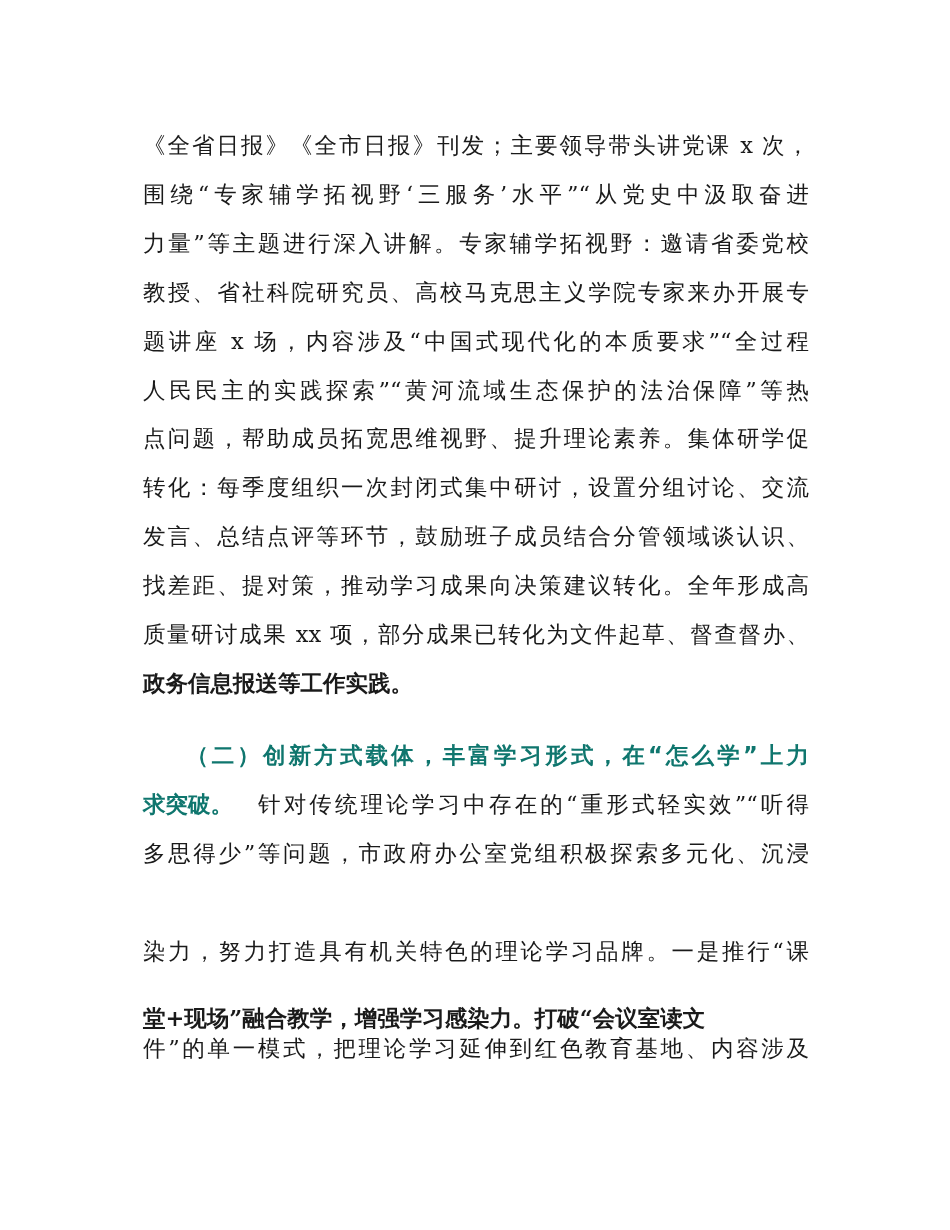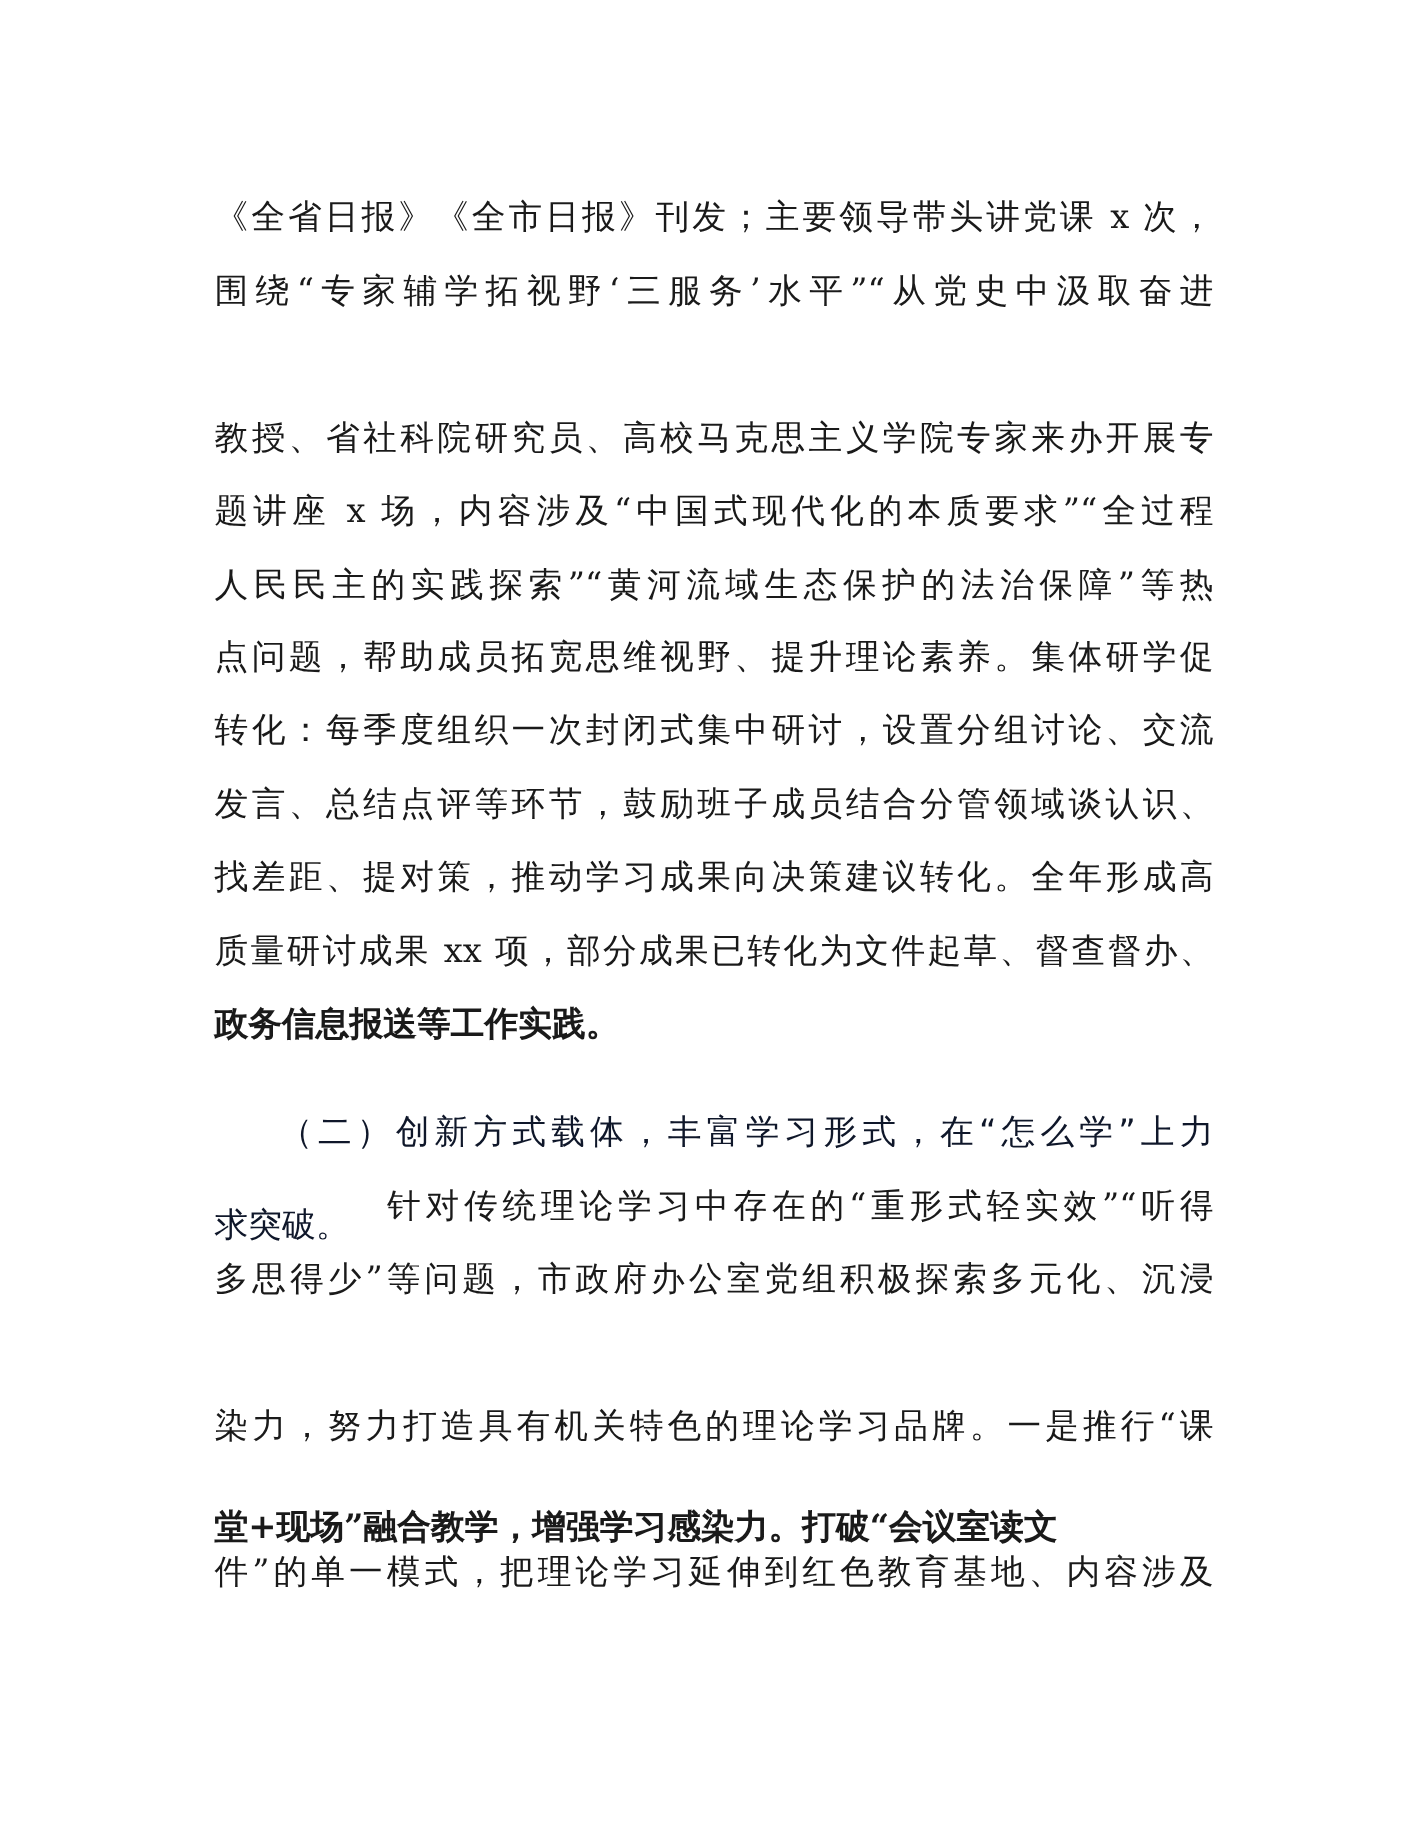--- a/index.html
+++ b/index.html
@@ -4,41 +4,42 @@
 <style>
   html, body { margin: 0; padding: 0; background: #ffffff; }
   body { width: 950px; height: 1230px; position: relative; overflow: hidden;
          font-family: "DejaVu Serif", "Liberation Serif", serif; color: #1a1a1a; }
   .page { position: absolute; left: 0; top: 0; width: 854px; height: 1230px; background: #fff; }
   .line { position: absolute; left: 143px; width: 666px; height: 36px; line-height: 36px;
           font-size: 22.5px; white-space: nowrap; text-align: justify; text-align-last: justify;
           letter-spacing: 0; }
   .line.short { text-align-last: left; font-weight: bold; }
   .line.indent { left: 186px; width: 623px; }
-  .bold { font-family: "DejaVu Sans", "Liberation Sans", sans-serif; font-weight: normal; color: #0f172a; }
+  .bold { font-family: "DejaVu Sans", "Liberation Sans", sans-serif; font-weight: bold; color: #0f766e; }
 </style>
 </head>
 <body>
 
 <div class="page">
 
   <div class="line" style="top:127px">《全省日报》《全市日报》刊发；主要领导带头讲党课 x 次，</div>
   <div class="line" style="top:176px">围绕“专家辅学拓视野‘三服务’水平”“从党史中汲取奋进</div>
+  <div class="line" style="top:225px">力量”等主题进行深入讲解。专家辅学拓视野：邀请省委党校</div>
   <div class="line" style="top:274px">教授、省社科院研究员、高校马克思主义学院专家来办开展专</div>
   <div class="line" style="top:323px">题讲座 x 场，内容涉及“中国式现代化的本质要求”“全过程</div>
   <div class="line" style="top:372px">人民民主的实践探索”“黄河流域生态保护的法治保障”等热</div>
   <div class="line" style="top:420px">点问题，帮助成员拓宽思维视野、提升理论素养。集体研学促</div>
   <div class="line" style="top:469px">转化：每季度组织一次封闭式集中研讨，设置分组讨论、交流</div>
   <div class="line" style="top:518px">发言、总结点评等环节，鼓励班子成员结合分管领域谈认识、</div>
   <div class="line" style="top:567px">找差距、提对策，推动学习成果向决策建议转化。全年形成高</div>
   <div class="line" style="top:616px">质量研讨成果 xx 项，部分成果已转化为文件起草、督查督办、</div>
   <div class="line short" style="top:665px">政务信息报送等工作实践。</div>
 
   <div class="line indent bold" style="top:737px">（二）创新方式载体，丰富学习形式，在“怎么学”上力</div>
   <div class="line" style="top:786px; display:flex; text-align-last:auto;">
-    <span class="bold" style="white-space:nowrap;margin-top:13px;">求突破。</span>
+    <span class="bold" style="white-space:nowrap;">求突破。</span>
     <span style="flex:1; text-align:justify; text-align-last:justify; white-space:nowrap;margin-left:25px;">针对传统理论学习中存在的“重形式轻实效”“听得</span>
   </div>
   <div class="line" style="top:835px">多思得少”等问题，市政府办公室党组积极探索多元化、沉浸</div>
   <div class="line" style="top:933px">染力，努力打造具有机关特色的理论学习品牌。一是推行“课</div>
   <div class="line short" style="top:1000px">堂+现场”融合教学，增强学习感染力。打破“会议室读文</div>
   <div class="line" style="top:1030px">件”的单一模式，把理论学习延伸到红色教育基地、内容涉及</div>
 </div>
 
 </body></html>

